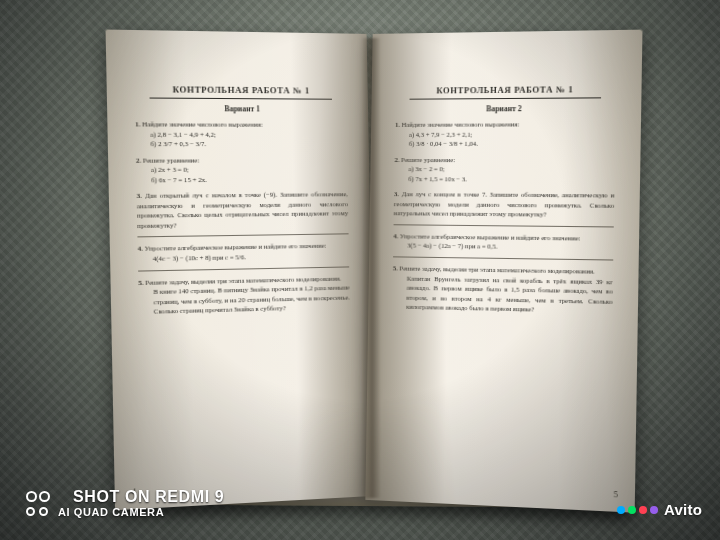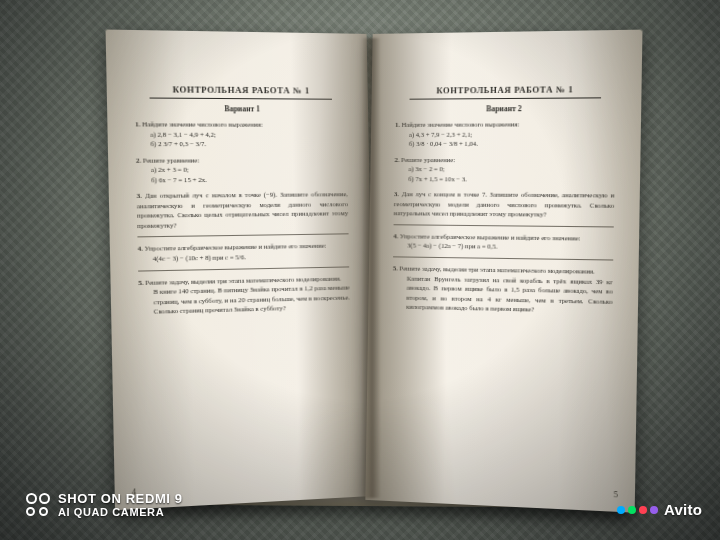--- a/index.html
+++ b/index.html
@@ -160,21 +160,21 @@
   
   .wm {
     position: absolute;
     left: 26px;
     bottom: 22px;
     color: #ffffff;
     text-shadow: 0 1px 2px rgba(0,0,0,0.8);
     font-family: "Liberation Sans", sans-serif;
   }
   .wm-row { display: flex; align-items: center; gap: 8px; }
-  .wm-line1 { font-size: 13px; font-weight: bold; letter-spacing: 0.6px; }
+  .wm-line1 { font-size: 16px; font-weight: bold; letter-spacing: 0.6px; margin-left: 15px; }
   .wm-line2 { font-size: 11px; font-weight: bold; letter-spacing: 0.6px; }
   .cam-icon { width: 24px; height: 12px; position: relative; }
   .cam-icon i {
     position: absolute;
     top: 0;
     width: 11px; height: 11px;
     border: 2px solid #fff;
     border-radius: 50%;
     box-sizing: border-box;
   }

